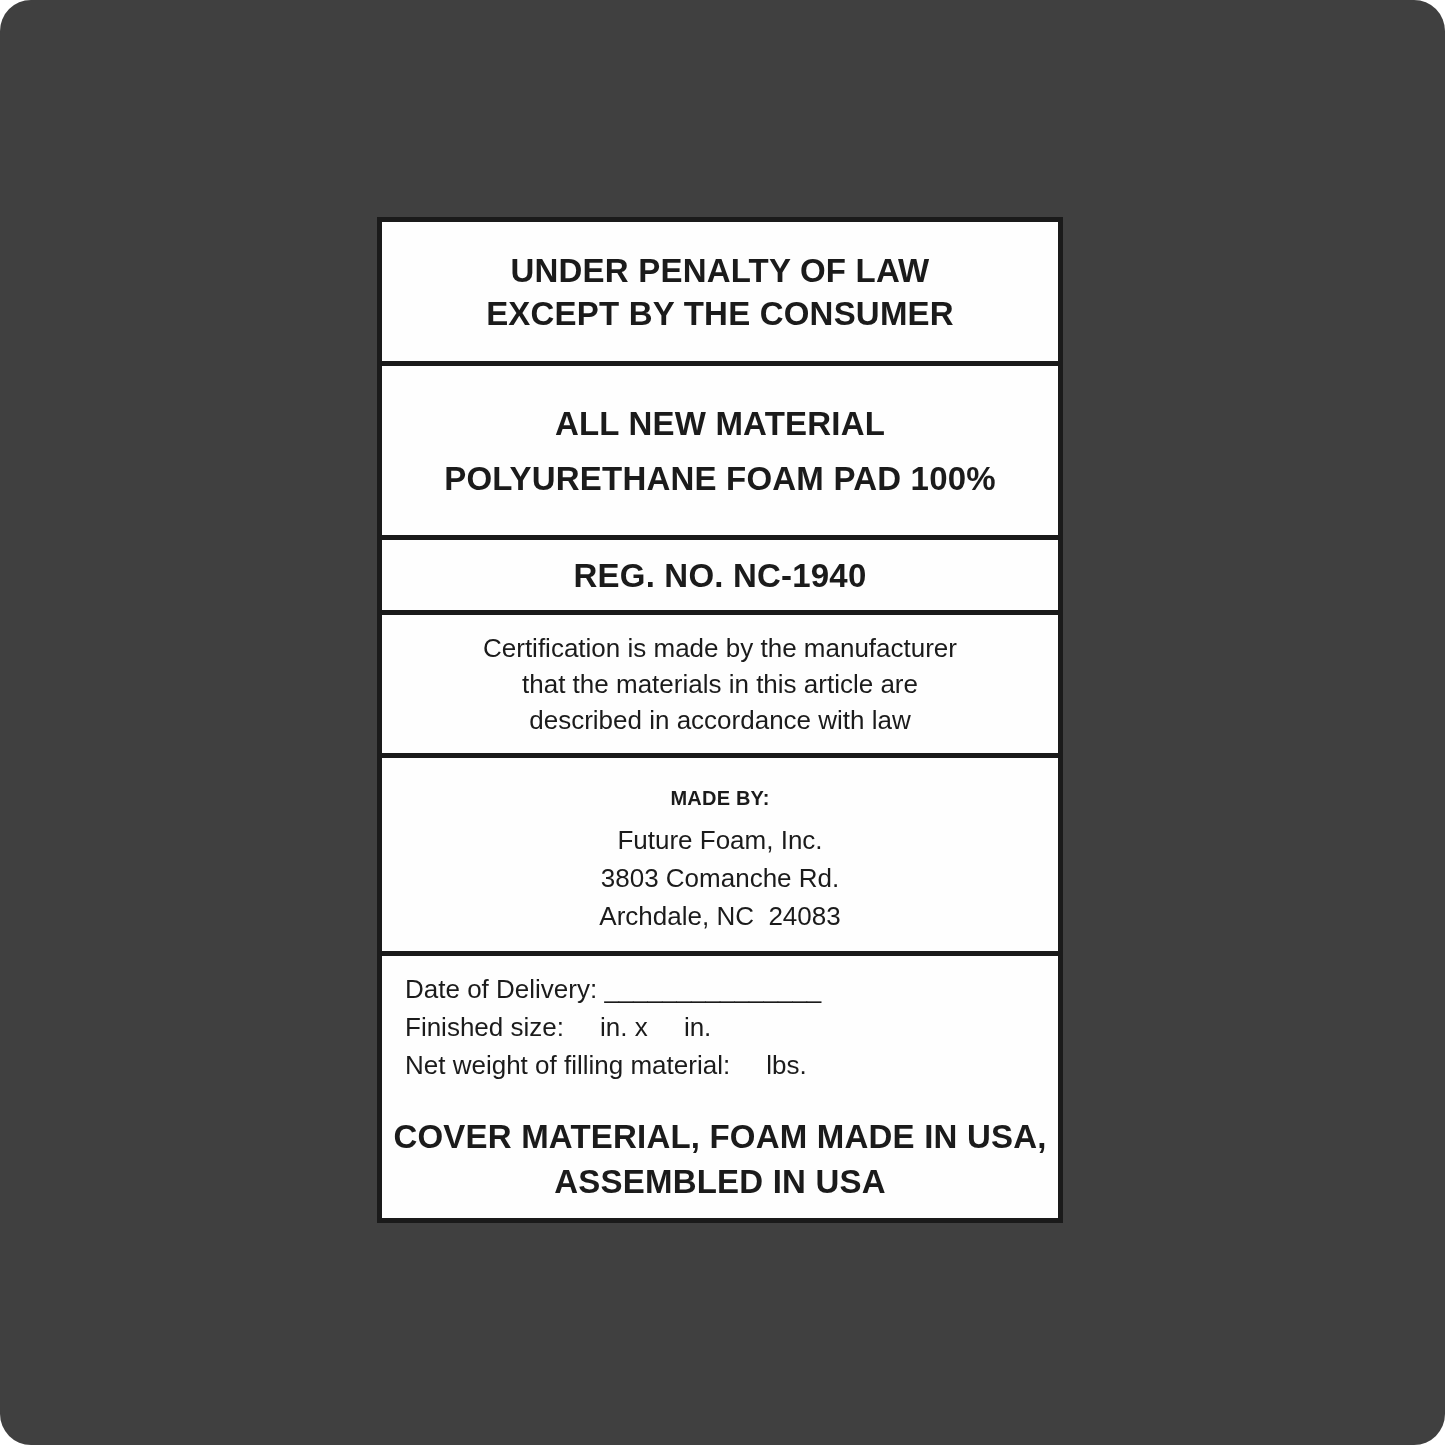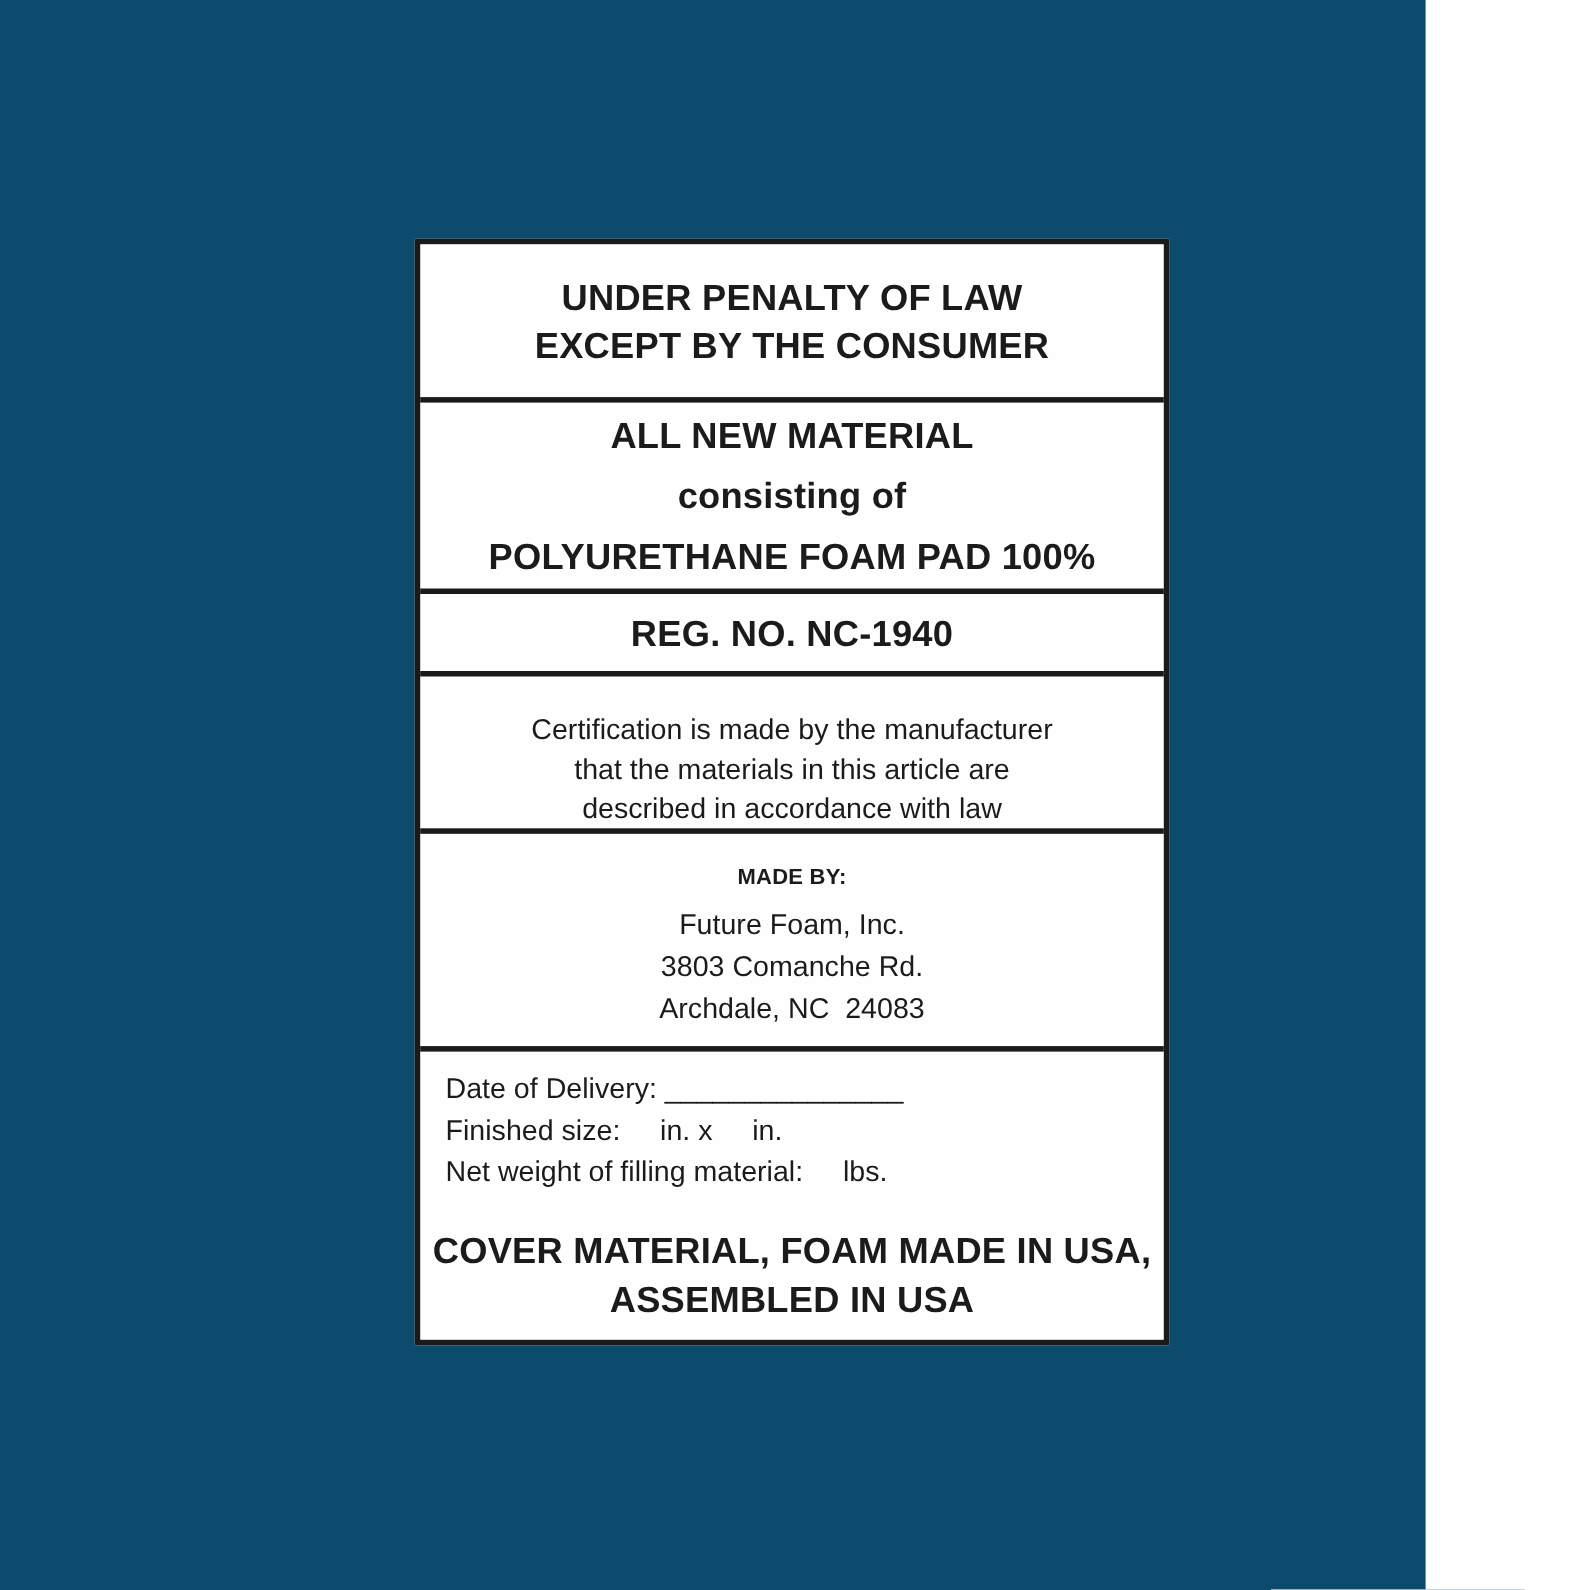--- a/index.html
+++ b/index.html
@@ -4,23 +4,24 @@
 <style>
   * { margin: 0; padding: 0; box-sizing: border-box; }
   html, body {
     width: 1445px; height: 1445px;
     background: #ffffff;
     font-family: "Liberation Sans", sans-serif;
     color: #1b1b1b;
   }
   .canvas {
     position: relative;
-    width: 1296px; height: 1445px;
-    background: #0c4a6e;
+    width: 1445px; height: 1445px;
+    background: #404040;
     overflow: hidden;
+    border-radius: 31px;
   }
   .law-label {
     position: absolute;
     left: 377px; top: 217px;
     width: 686px; height: 1006px;
     border: 5px solid #1a1a1a;
     background: #fefefe;
     display: flex;
     flex-direction: column;
     text-align: center;
@@ -29,21 +30,21 @@
     display: flex;
     flex-direction: column;
     align-items: center;
     justify-content: center;
     overflow: hidden;
   }
   .sec + .sec { border-top: 5px solid #1a1a1a; }
   .s1 { height: 139px; }
   .s2 { height: 174px; gap: 12px; }
   .s3 { height: 75px; }
-  .s4 { height: 143px; justify-content: flex-end; }
+  .s4 { height: 143px; }
   .s5 { height: 198px; }
   .s6 {
     height: 267px;
     justify-content: space-between;
     align-items: stretch;
     text-align: left;
     padding: 14px 8px 10px 8px;
   }
   .h-line {
     font-weight: bold;
@@ -84,21 +85,20 @@
 <div class="canvas">
   <div class="law-label">
 
     <section class="sec s1">
       <div class="h-line">UNDER PENALTY OF LAW</div>
       <div class="h-line">EXCEPT BY THE CONSUMER</div>
     </section>
 
     <section class="sec s2">
       <div class="h-line">ALL NEW MATERIAL</div>
-      <div class="h-line">consisting of</div>
       <div class="h-line">POLYURETHANE FOAM PAD 100%</div>
     </section>
 
     <section class="sec s3">
       <div class="h-line">REG. NO. NC-1940</div>
     </section>
 
     <section class="sec s4">
       <div class="b-line">Certification is made by the manufacturer</div>
       <div class="b-line">that the materials in this article are</div>

